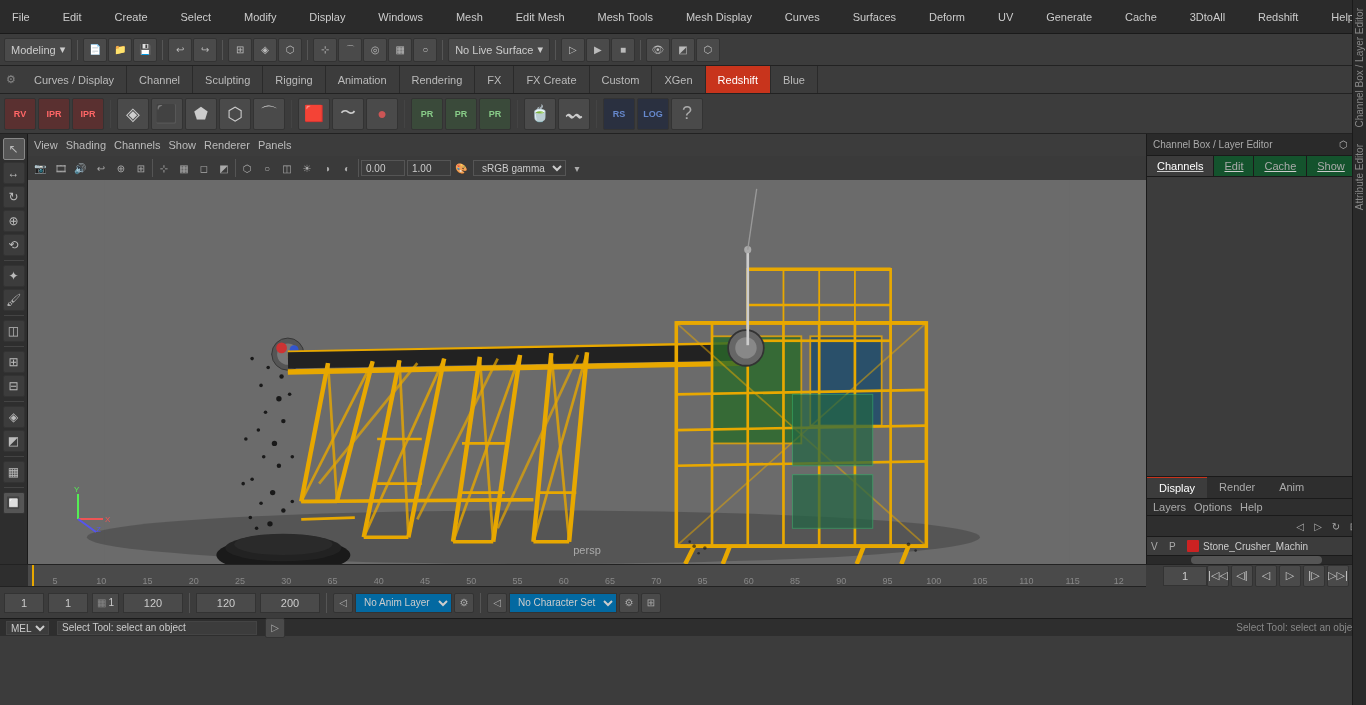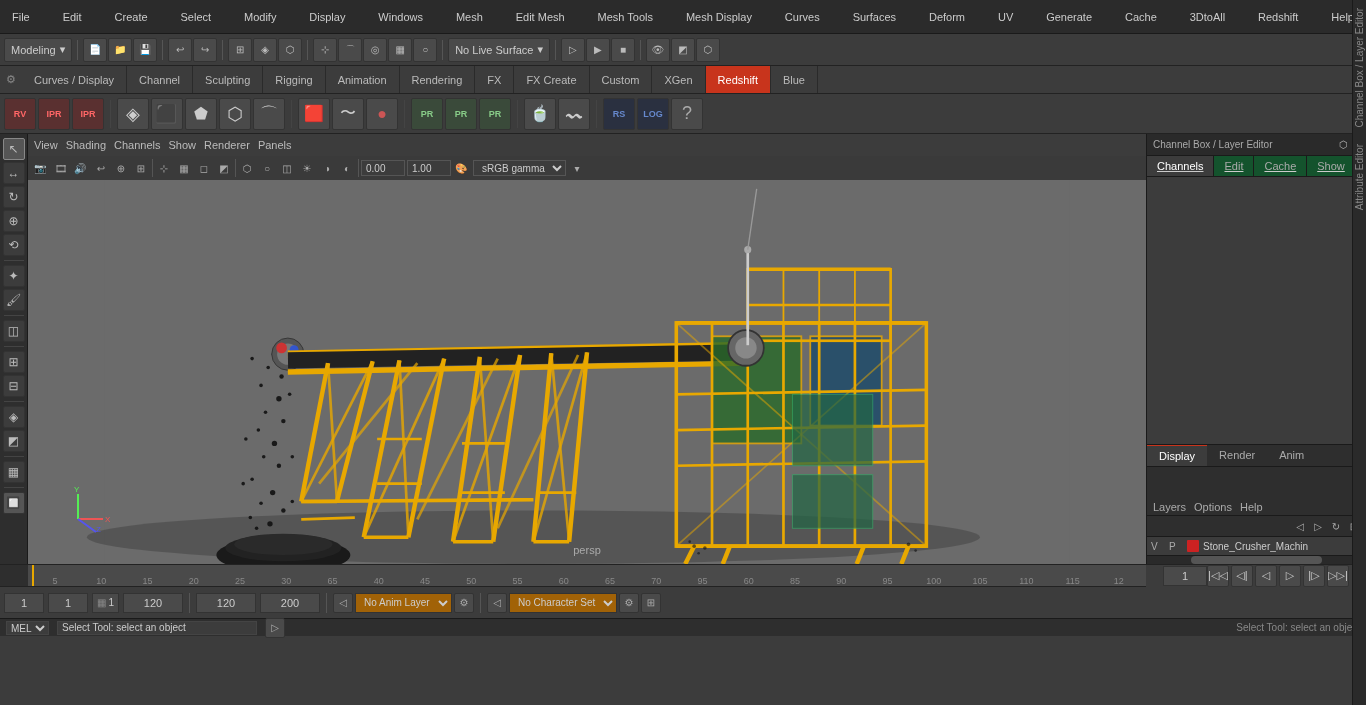--- a/index.html
+++ b/index.html
@@ -255,21 +255,20 @@
     .layer-tab.active { color: #fff; background: #3c3c3c; border-top: 1px solid #c8341c; }
 
     #layers-section {
       background: #2e2e2e;
     }
     #layers-menu {
       display: flex;
       padding: 2px 6px;
       gap: 8px;
       border-bottom: 1px solid #1a1a1a;
-      margin-top: 32px;
     }
     .layers-menu-item { color: #aaa; font-size: 11px; cursor: pointer; }
     #layers-icons {
       display: flex;
       justify-content: flex-end;
       padding: 2px 4px;
       gap: 2px;
       border-bottom: 1px solid #1a1a1a;
     }
     .layers-icon { width: 16px; height: 16px; color: #aaa; font-size: 10px; display: flex; align-items: center; justify-content: center; cursor: pointer; }
@@ -354,21 +353,21 @@
       width: 40px;
       text-align: center;
     }
     .bb-field-wide {
       width: 60px;
     }
     .bb-sep { width: 1px; height: 20px; background: #555; margin: 0 2px; }
     .bb-btn { width: 20px; height: 20px; background: #4a4a4a; border: 1px solid #333; border-radius: 2px; display: flex; align-items: center; justify-content: center; cursor: pointer; color: #aaa; font-size: 10px; }
     .playback-controls { display: flex; align-items: center; gap: 2px; }
     .pb-btn { width: 22px; height: 22px; background: #4a4a4a; border: 1px solid #333; border-radius: 2px; display: flex; align-items: center; justify-content: center; cursor: pointer; color: #ccc; font-size: 11px; }
-    .bb-dropdown { background: #a16207; border: 1px solid #333; color: #ccc; font-size: 10px; padding: 2px 4px; height: 20px; max-width: 120px; }
+    .bb-dropdown { background: #0369a1; border: 1px solid #333; color: #ccc; font-size: 10px; padding: 2px 4px; height: 20px; max-width: 120px; }
 
     
     #status-bar {
       height: 18px;
       background: #2e2e2e;
       display: flex;
       align-items: center;
       padding: 0 6px;
       gap: 8px;
       border-top: 1px solid #1a1a1a;

